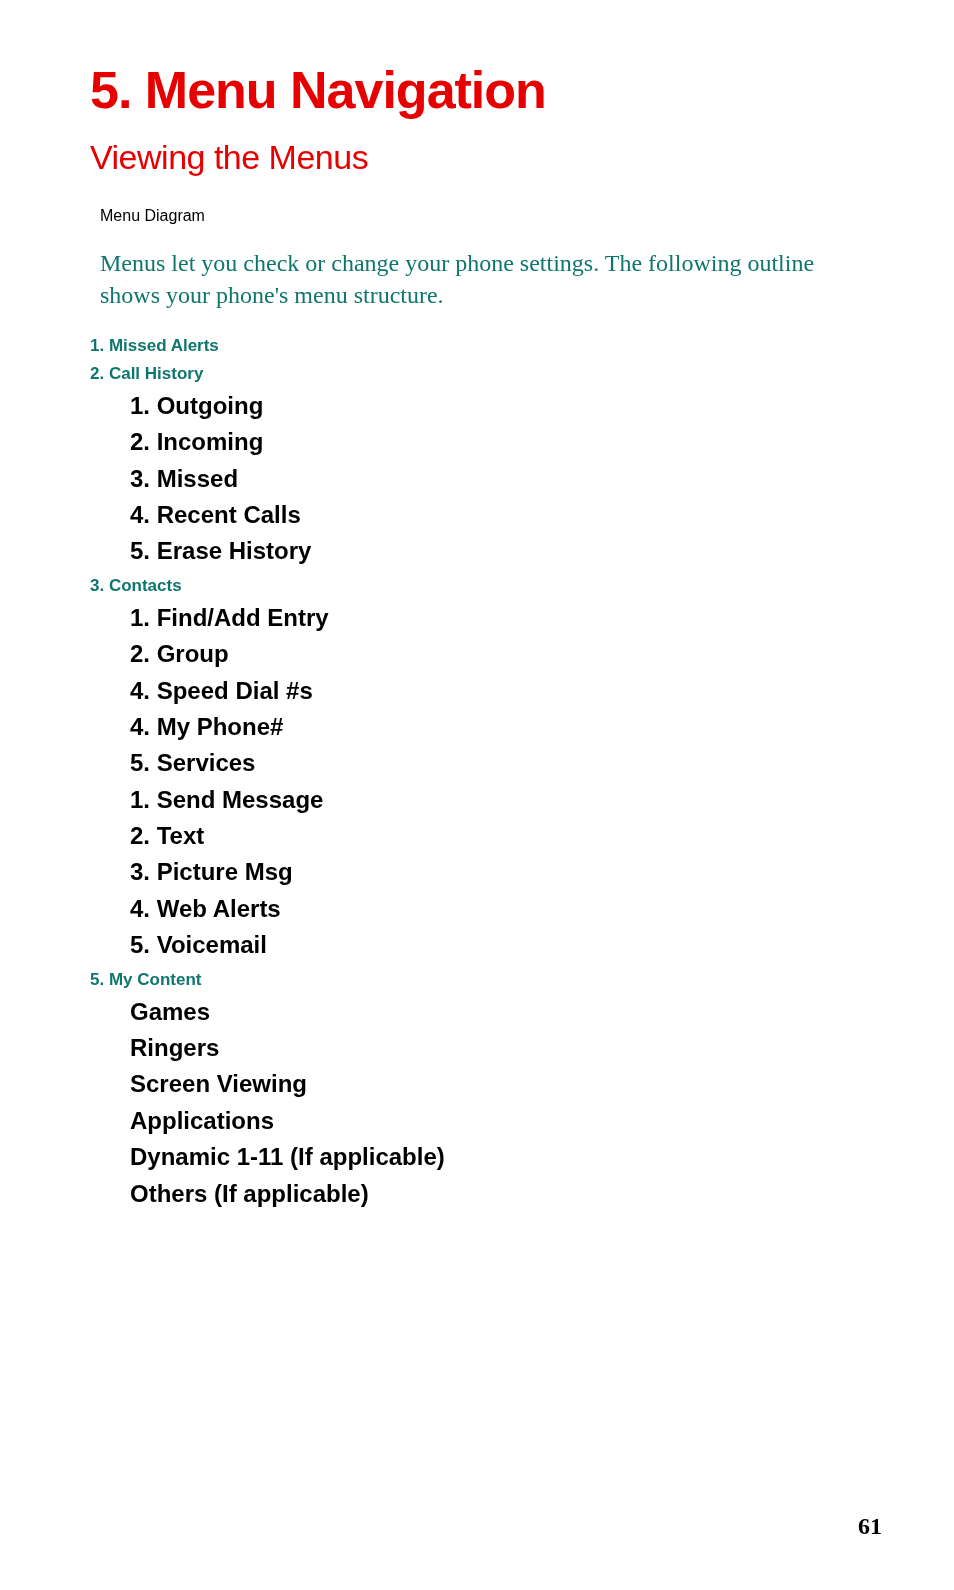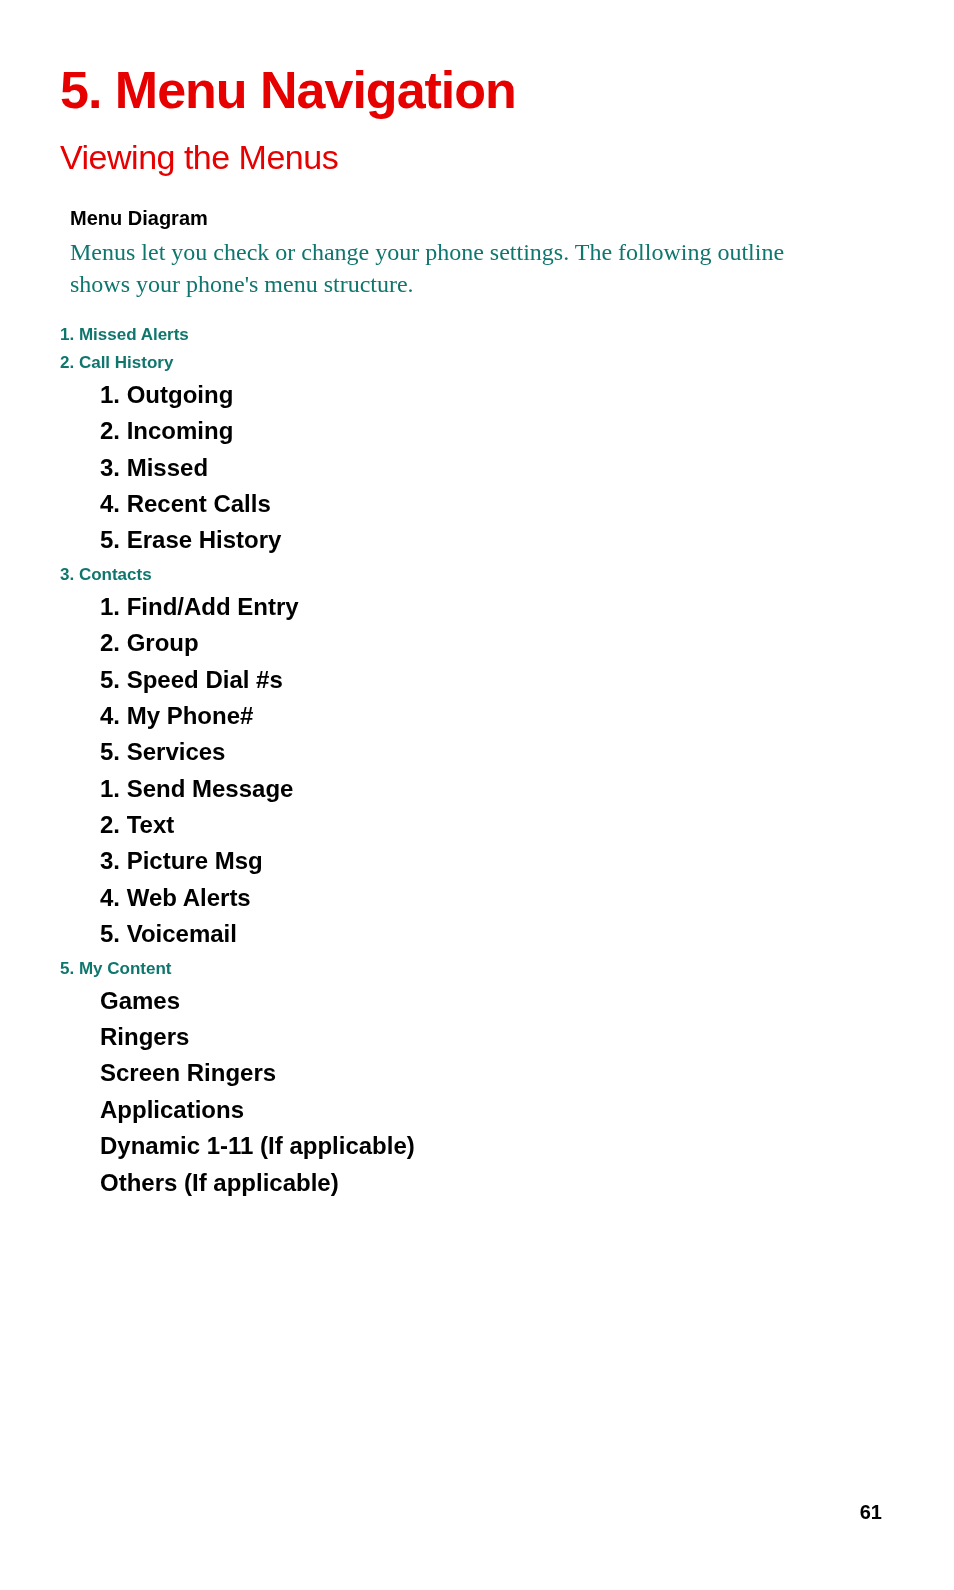--- a/index.html
+++ b/index.html
@@ -5,44 +5,44 @@
   * { margin: 0; padding: 0; box-sizing: border-box; }
   html, body {
     width: 954px;
     height: 1590px;
     background: #ffffff;
     font-family: "Helvetica Neue", Helvetica, Arial, sans-serif;
     color: #000000;
     position: relative;
   }
   .page {
-    padding: 60px 90px 0 60px;
+    padding: 60px 90px 0 90px;
   }
   .chapter-title {
     font-size: 52px;
     font-weight: 800;
     color: #e60000;
     letter-spacing: -1px;
     margin-bottom: 18px;
     font-stretch: condensed;
   }
   .section-title {
     font-size: 34px;
     font-weight: 400;
     color: #e60000;
     letter-spacing: -0.5px;
     margin-bottom: 30px;
     font-stretch: condensed;
   }
   .sub-heading {
-    font-size: 20px;
-    font-weight: 700;
+    font-size: 16px;
+    font-weight: 400;
     color: #000000;
     margin-left: 10px;
-    margin-bottom: 6px;
+    margin-bottom: 22px;
     font-stretch: condensed;
   }
   .body-text {
     font-family: Georgia, "Times New Roman", serif;
     font-size: 24px;
     line-height: 1.35;
     margin-left: 10px;
     margin-bottom: 24px;
     color: #0f766e;
     max-width: 720px;
@@ -62,25 +62,26 @@
     font-size: 24px;
     font-weight: 700;
     color: #000000;
     margin-left: 40px;
     margin-bottom: 4px;
     line-height: 1.35;
     font-stretch: condensed;
   }
   .page-number {
     position: absolute;
-    bottom: 66px;
+    bottom: 50px;
     right: 72px;
-    font-size: 20px;
+    font-size: 24px;
     font-weight: 800;
     font-stretch: condensed;
+    font-family: Liberation Serif, serif;
   }
 </style>
 </head>
 <body>
 
 <div class="page">
 
   <h1 class="chapter-title">5. Menu Navigation</h1>
 
   <h2 class="section-title">Viewing the Menus</h2>
@@ -96,34 +97,34 @@
     <div class="menu-section">2. Call History</div>
     <div class="menu-item">1. Outgoing</div>
     <div class="menu-item">2. Incoming</div>
     <div class="menu-item">3. Missed</div>
     <div class="menu-item">4. Recent Calls</div>
     <div class="menu-item">5. Erase History</div>
 
     <div class="menu-section">3. Contacts</div>
     <div class="menu-item">1. Find/Add Entry</div>
     <div class="menu-item">2. Group</div>
-    <div class="menu-item">5. Speed Dial #s</div>
+    <div class="menu-item">4. Speed Dial #s</div>
     <div class="menu-item">4. My Phone#</div>
     <div class="menu-item">5. Services</div>
 
     <div class="menu-item">1. Send Message</div>
     <div class="menu-item">2. Text</div>
     <div class="menu-item">3. Picture Msg</div>
     <div class="menu-item">4. Web Alerts</div>
     <div class="menu-item">5. Voicemail</div>
 
     <div class="menu-section">5. My Content</div>
     <div class="menu-item">Games</div>
     <div class="menu-item">Ringers</div>
-    <div class="menu-item">Screen Ringers</div>
+    <div class="menu-item">Screen Viewing</div>
     <div class="menu-item">Applications</div>
     <div class="menu-item">Dynamic 1-11 (If applicable)</div>
     <div class="menu-item">Others (If applicable)</div>
 
   </div>
 
 </div>
 
 <div class="page-number">61</div>
 

